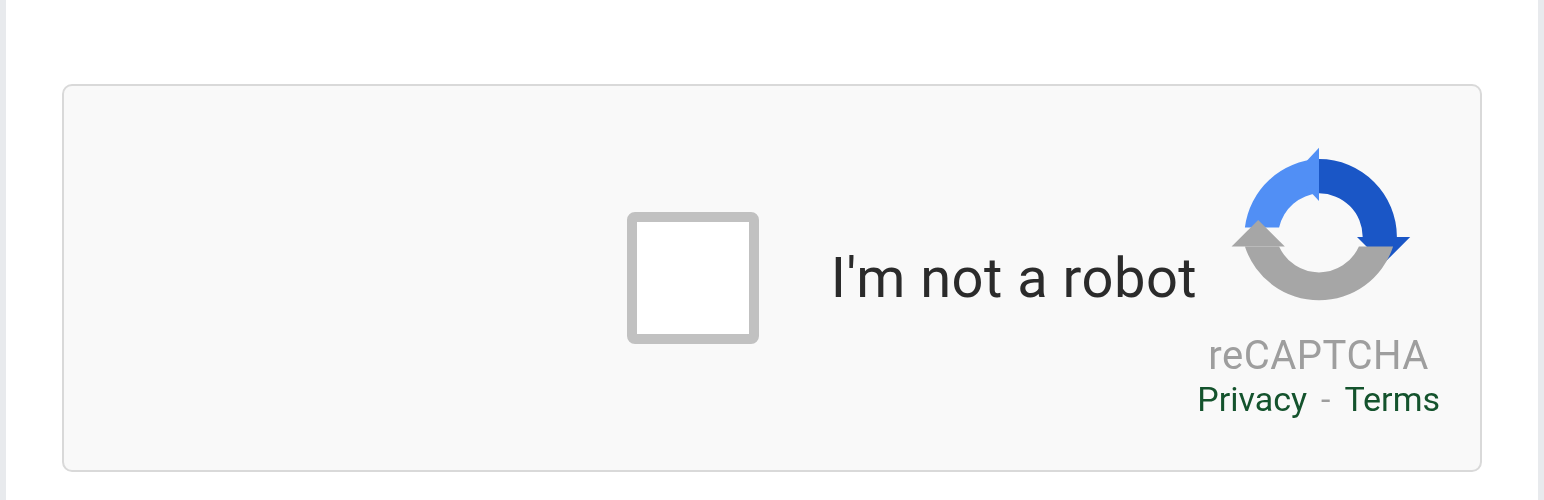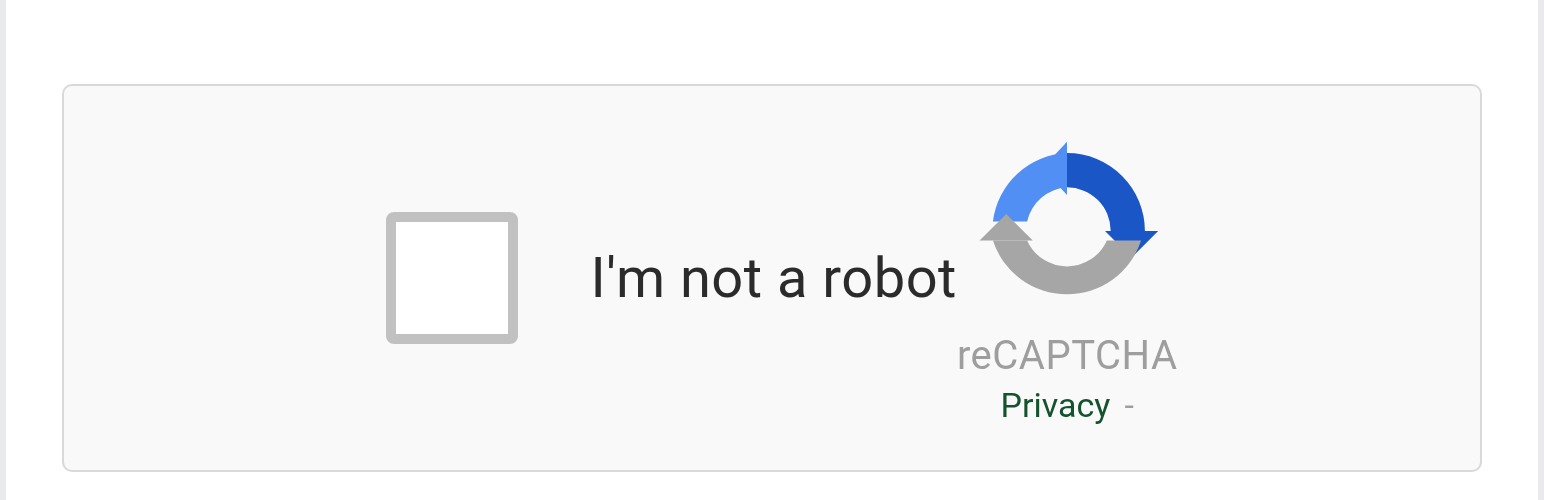--- a/index.html
+++ b/index.html
@@ -30,21 +30,21 @@
       position: absolute;
       left: 62px;
       right: 62px;
       top: 84px;
       bottom: 28px;
       background: #f9f9f9;
       border: 2px solid #d9d9d9;
       border-radius: 10px;
       display: flex;
       align-items: center;
-      justify-content: center;
+      justify-content: flex-end;
       padding: 0 40px 0 60px;
     }
 
     .left-cluster {
       display: flex;
       align-items: center;
       gap: 72px;
     }
 
     .checkbox {
@@ -61,21 +61,20 @@
       letter-spacing: 0.5px;
       color: #2b2b2b;
       white-space: nowrap;
     }
 
     .brand-cluster {
       display: flex;
       flex-direction: column;
       align-items: center;
       justify-content: center;
-      gap: 6px;
       margin-top: 4px;
     }
     .brand-name {
       font-size: 40px;
       color: #9e9e9e;
       letter-spacing: 0.5px;
     }
     .legal-row {
       display: flex;
       align-items: center;
@@ -129,17 +128,18 @@
                    L58 110
                    A46 46 0 0 0 142 110
                    Z" fill="#a6a6a6"></path>
           <polygon points="8,110 64,110 36,82" fill="#a6a6a6"></polygon>
         </svg>
       </div>
       <div class="brand-name">reCAPTCHA</div>
       <div class="legal-row">
         <a href="#">Privacy</a>
         <span class="legal-sep">-</span>
+        <a href="#">Terms</a>
       </div>
     </div>
 
   </div>
 </div>
 
 </body></html>

